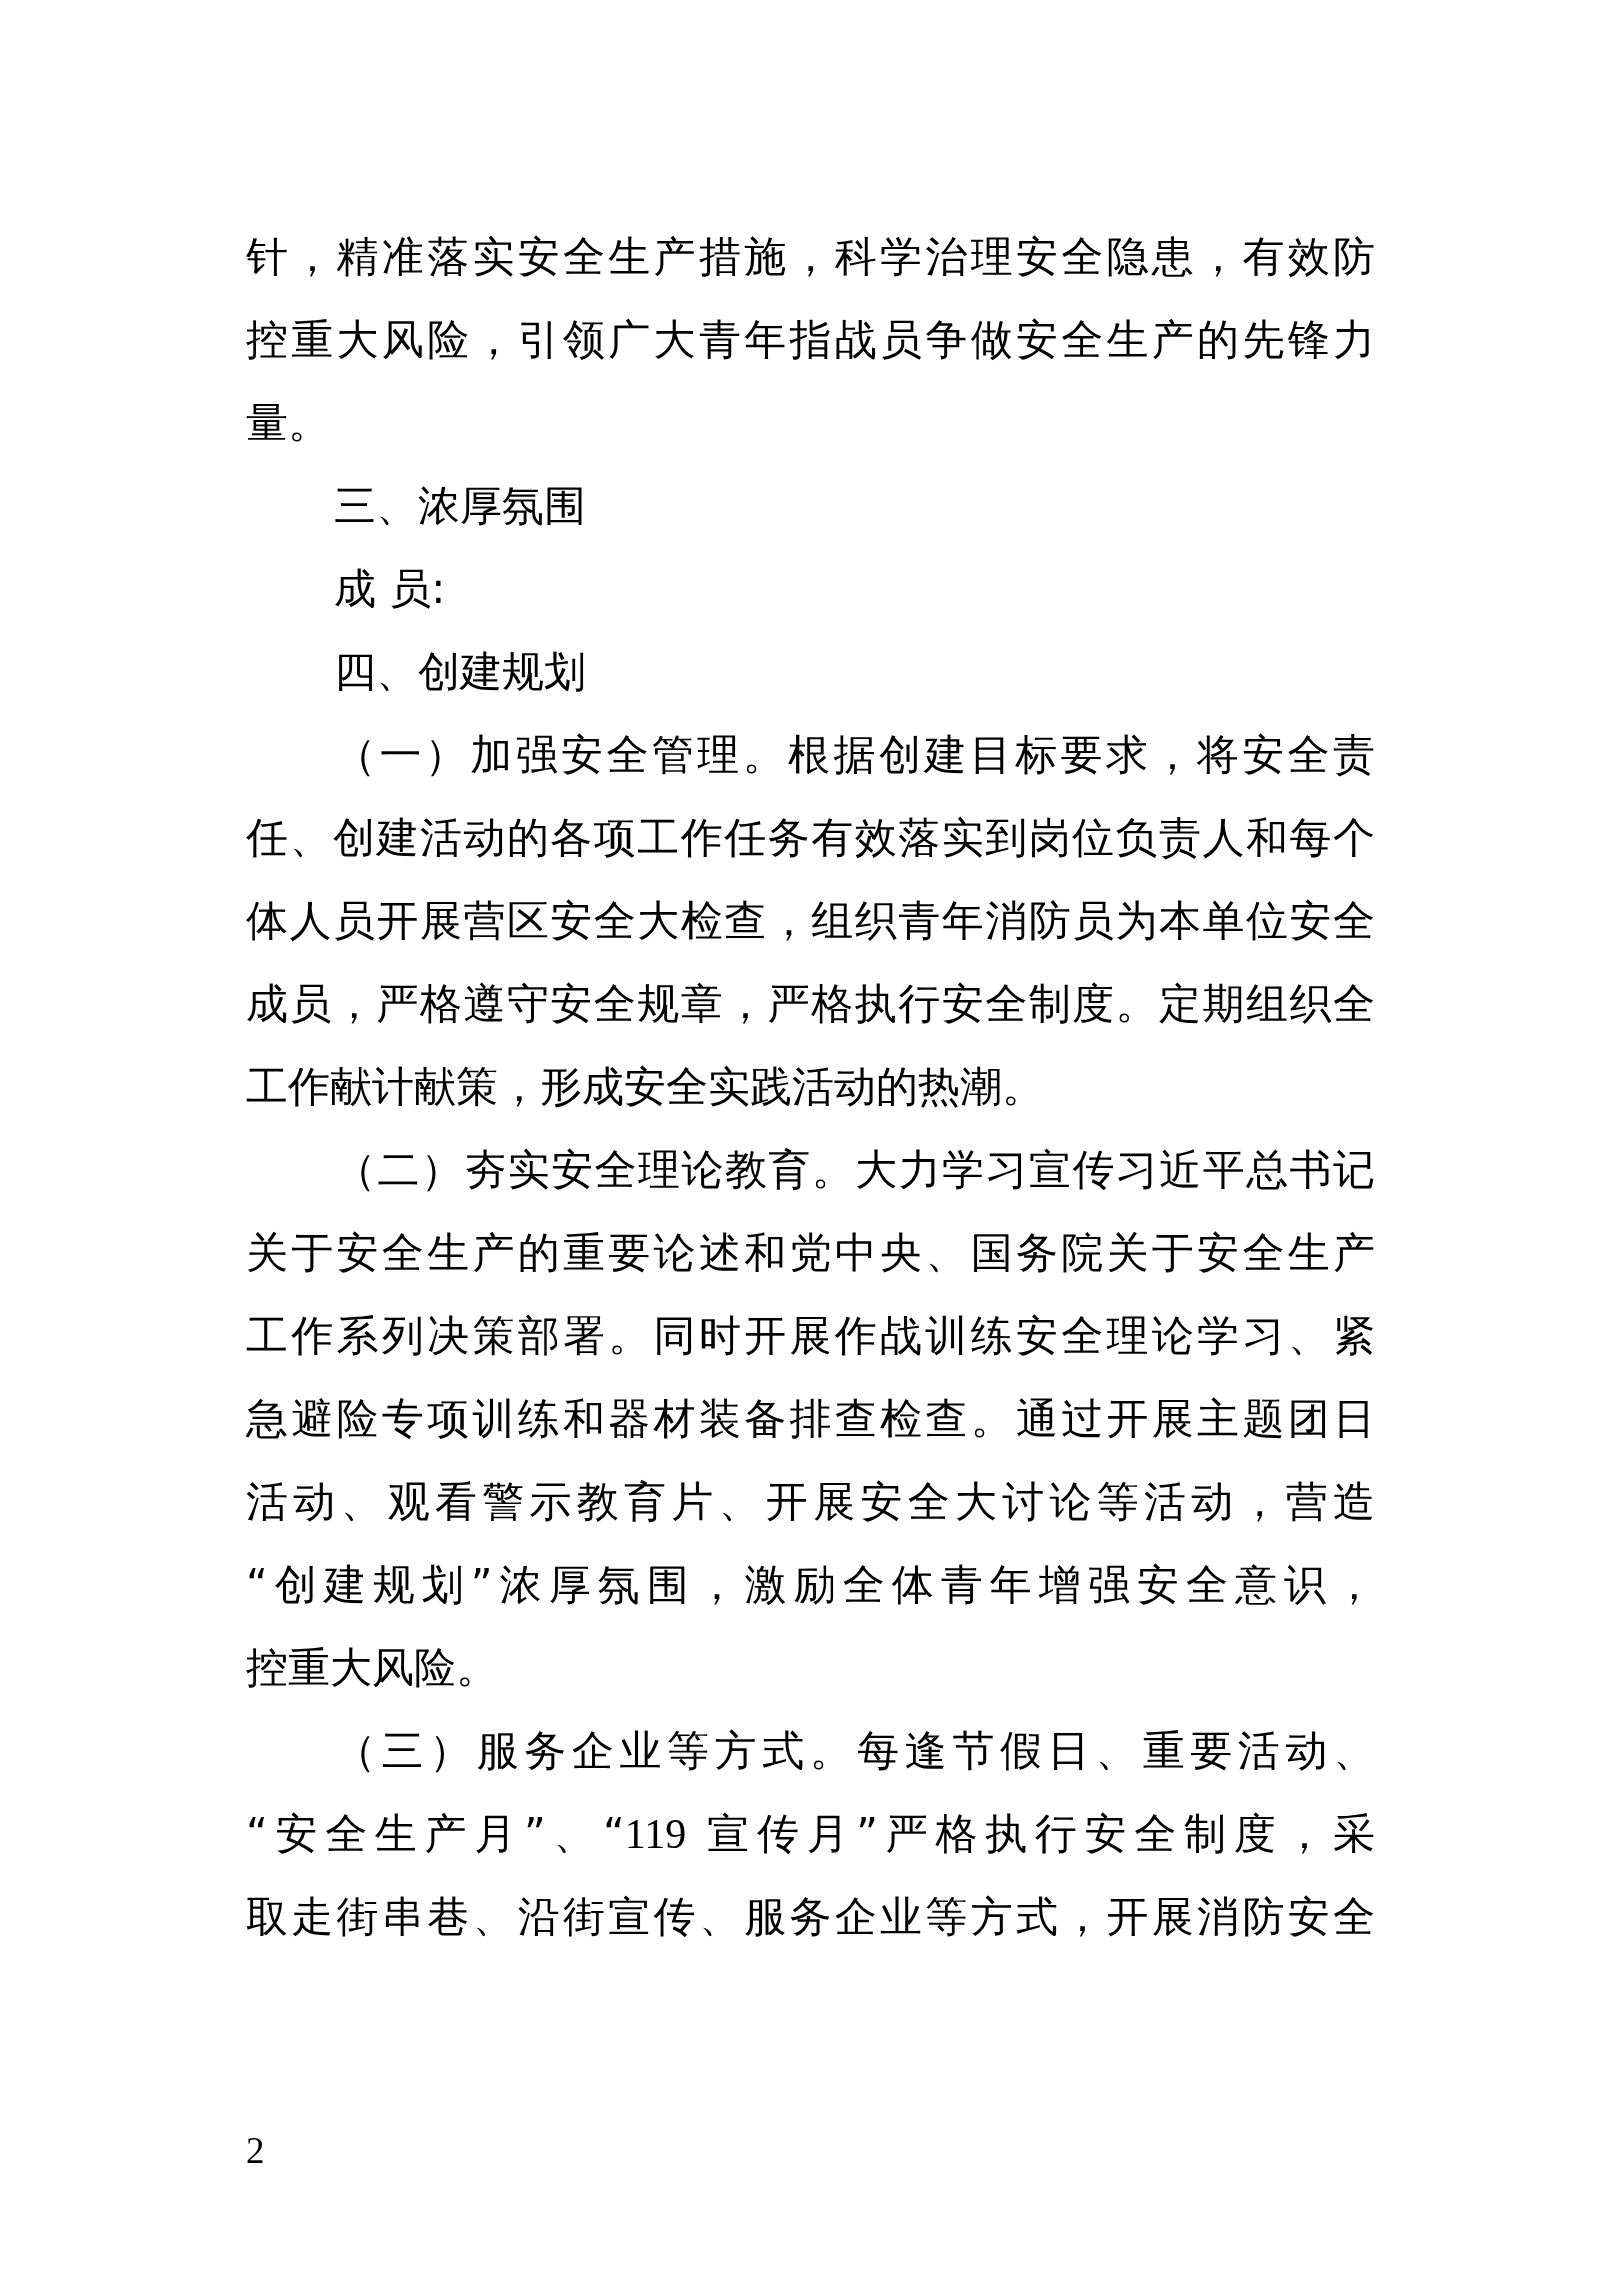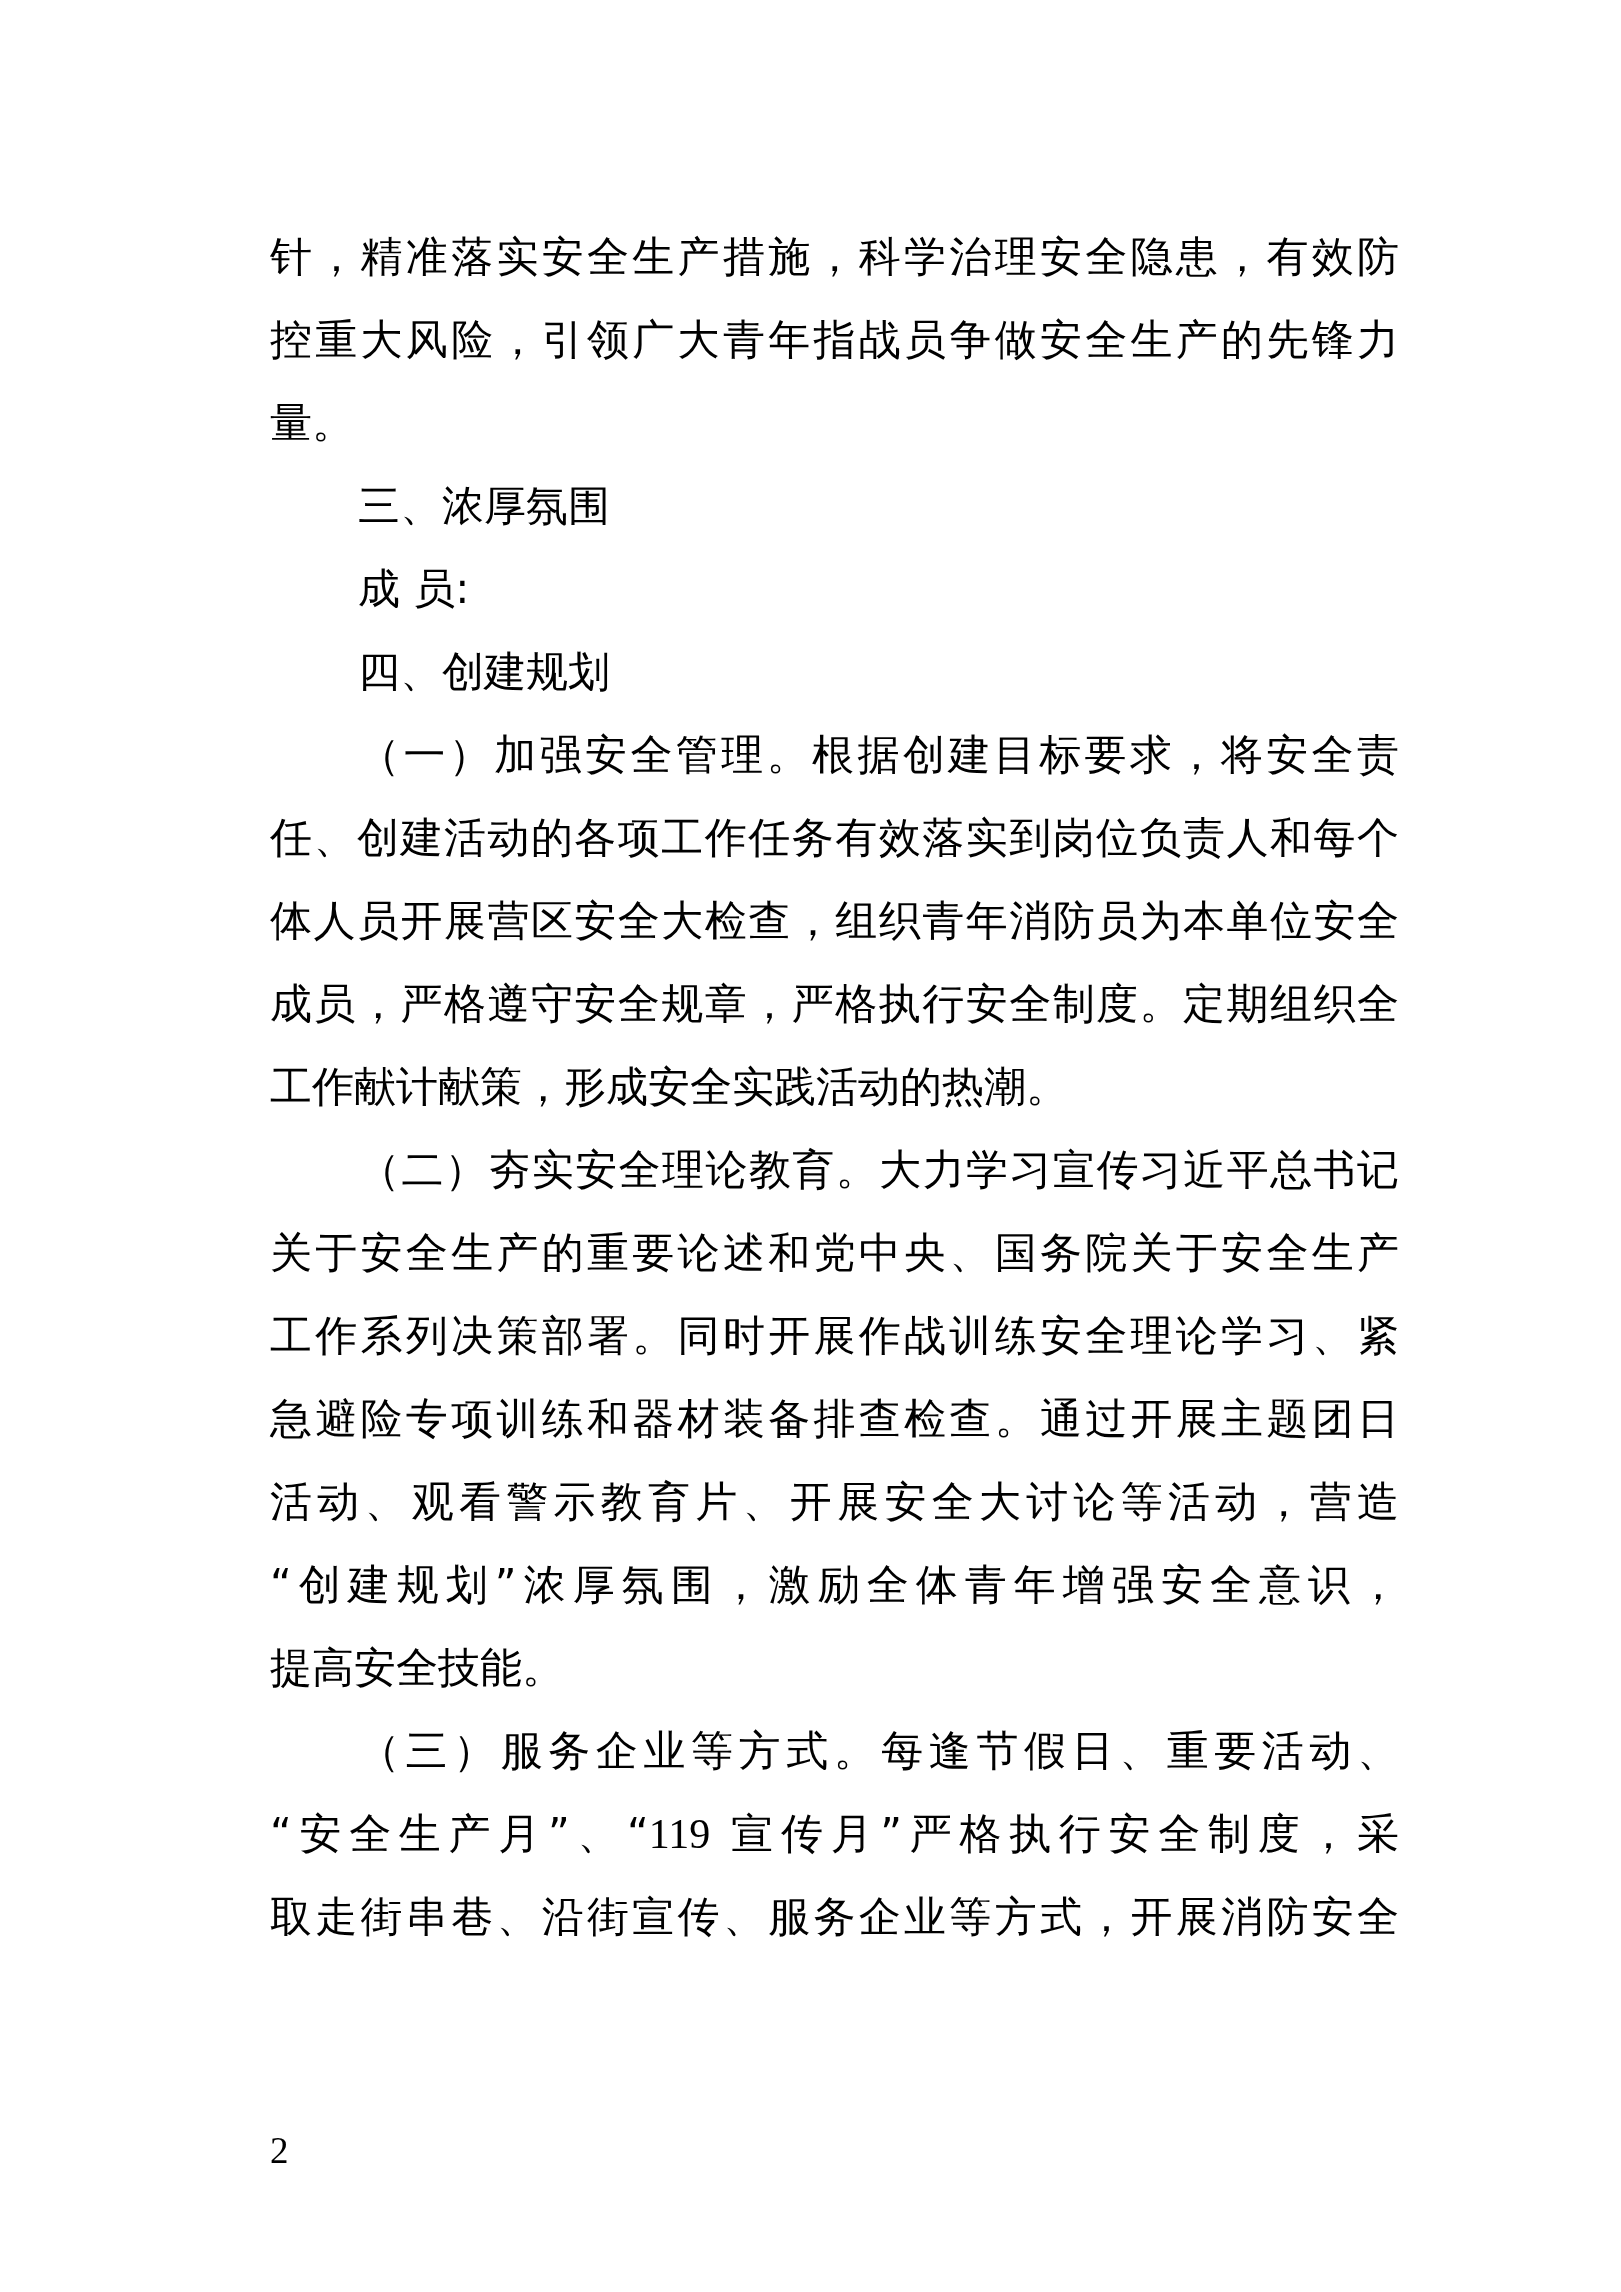--- a/index.html
+++ b/index.html
@@ -14,21 +14,20 @@
     overflow: hidden;
     font-family: "DejaVu Sans", "Liberation Sans", sans-serif;
     color: #000000;
   }
   .page {
     position: absolute;
     left: 0; top: 0;
     width: 1454px;
     height: 2293px;
     background: #ffffff;
-    margin-left: 24px;
   }
   .text-block {
     position: absolute;
     left: 246px;
     top: 215px;
     width: 1129px;
   }
   .line {
     display: block;
     height: 83px;
@@ -80,21 +79,21 @@
     <div class="line full">体人员开展营区安全大检查，组织青年消防员为本单位安全</div>
     <div class="line full">成员，严格遵守安全规章，严格执行安全制度。定期组织全</div>
     <div class="line last">工作献计献策，形成安全实践活动的热潮。</div>
 
     <div class="line indent full">（二）夯实安全理论教育。大力学习宣传习近平总书记</div>
     <div class="line full">关于安全生产的重要论述和党中央、国务院关于安全生产</div>
     <div class="line full">工作系列决策部署。同时开展作战训练安全理论学习、紧</div>
     <div class="line full">急避险专项训练和器材装备排查检查。通过开展主题团日</div>
     <div class="line full">活动、观看警示教育片、开展安全大讨论等活动，营造</div>
     <div class="line full">“创建规划”浓厚氛围，激励全体青年增强安全意识，</div>
-    <div class="line last">提高安全技能。</div>
+    <div class="line last">控重大风险。</div>
 
     <div class="line indent full">（三）服务企业等方式。每逢节假日、重要活动、</div>
     <div class="line full">
       <span>“安全生产月”、“</span><span class="num">119</span><span> 宣传月”严格执行安全制度，采</span>
     </div>
     <div class="line full">取走街串巷、沿街宣传、服务企业等方式，开展消防安全</div>
 
   </div>
 
   <div class="page-number">2</div>

